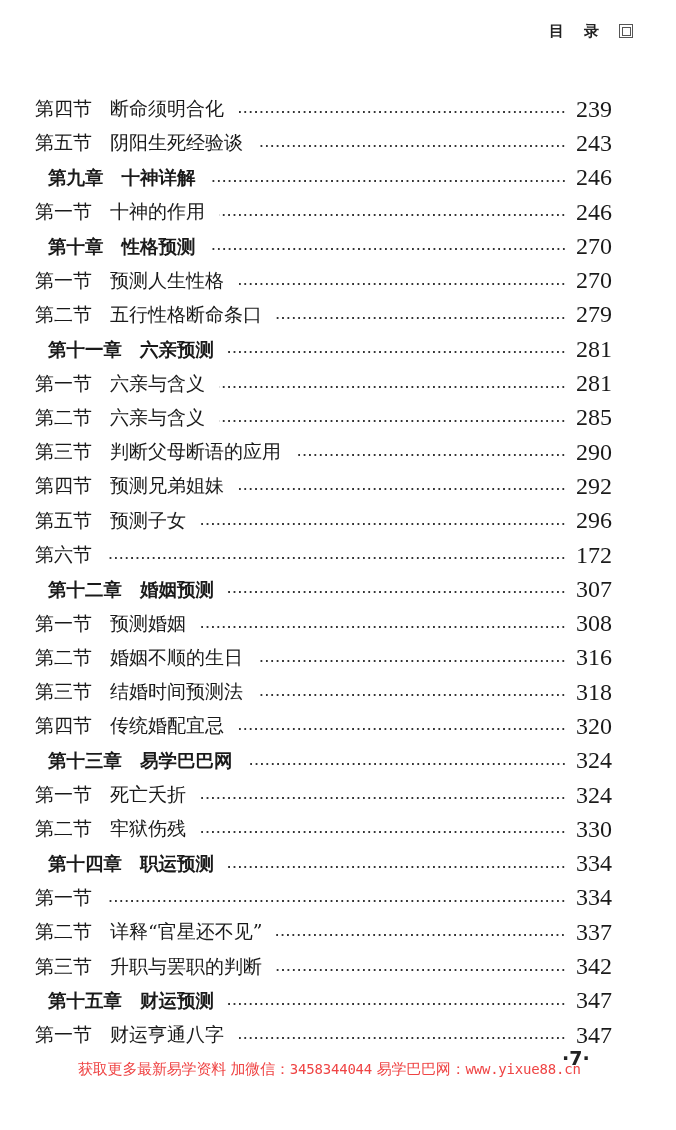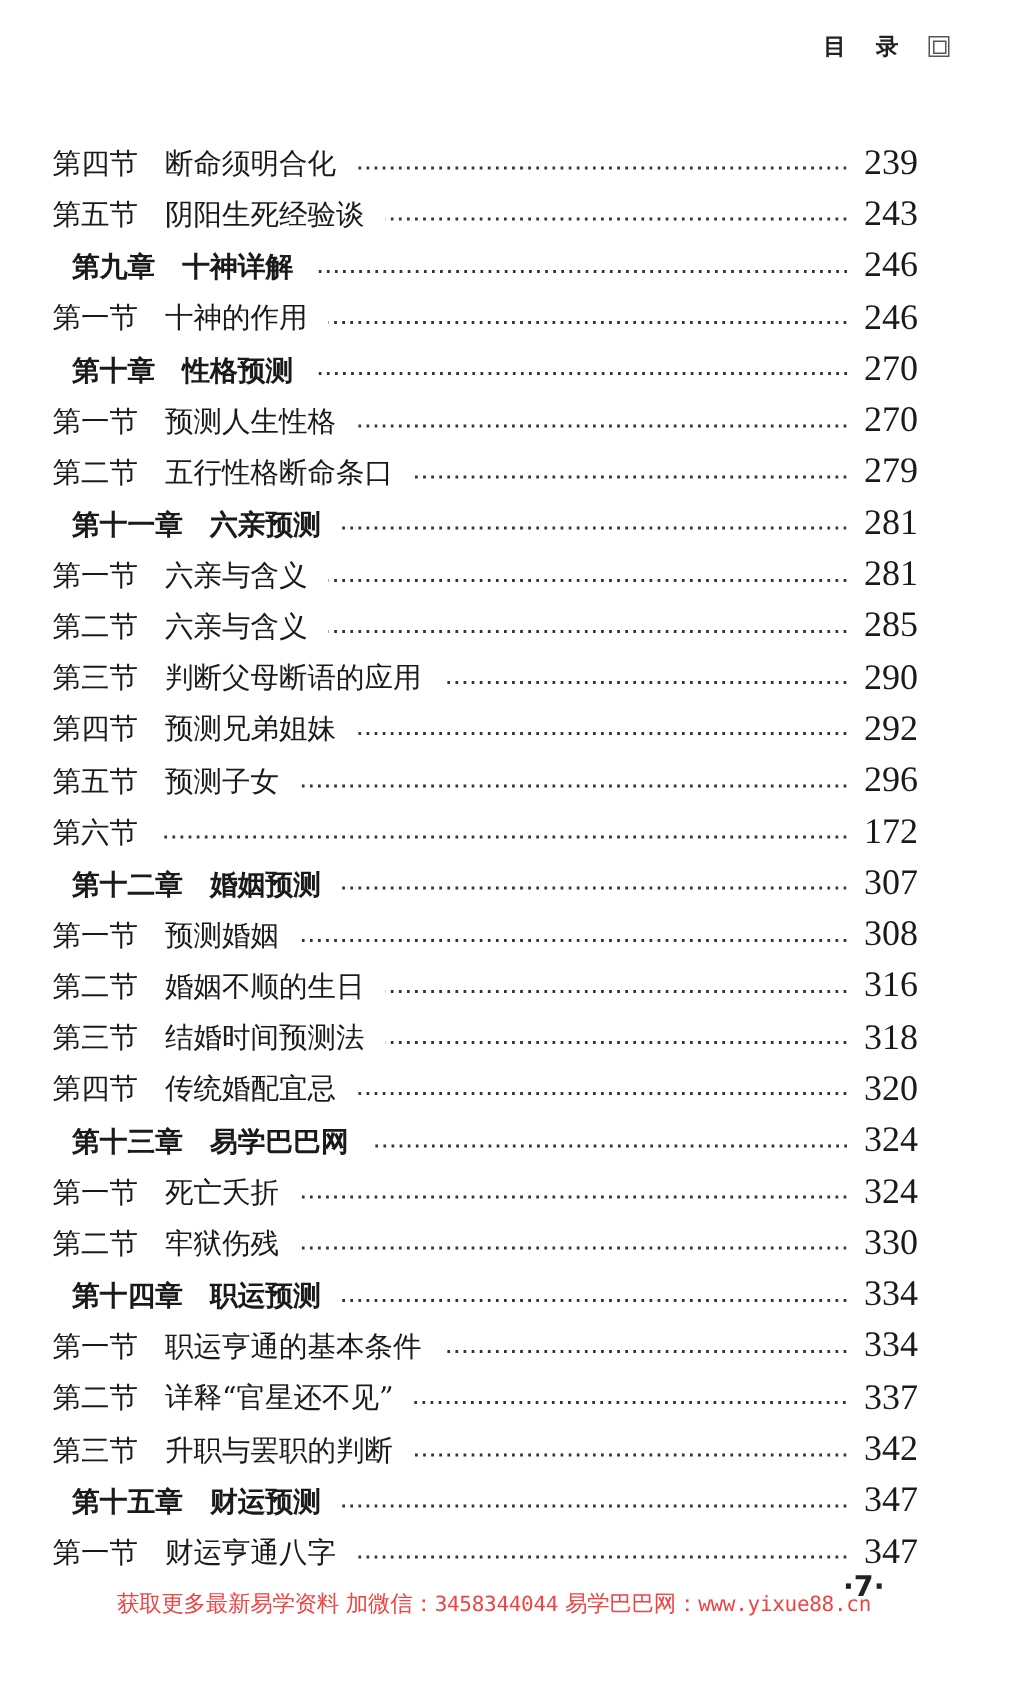--- a/index.html
+++ b/index.html
@@ -191,21 +191,20 @@
       <span class="page">330</span>
     </div>
     <div class="toc-row chapter">
       <span class="num">第十四章</span>
       <span class="title">职运预测</span>
       <span class="leader"></span>
       <span class="page">334</span>
     </div>
     <div class="toc-row section">
       <span class="num">第一节</span>
-      <span class="title">职运亨通的基本条件</span>
       <span class="leader"></span>
       <span class="page">334</span>
     </div>
     <div class="toc-row section">
       <span class="num">第二节</span>
       <span class="title">详释“官星还不见”</span>
       <span class="leader"></span>
       <span class="page">337</span>
     </div>
     <div class="toc-row section">

